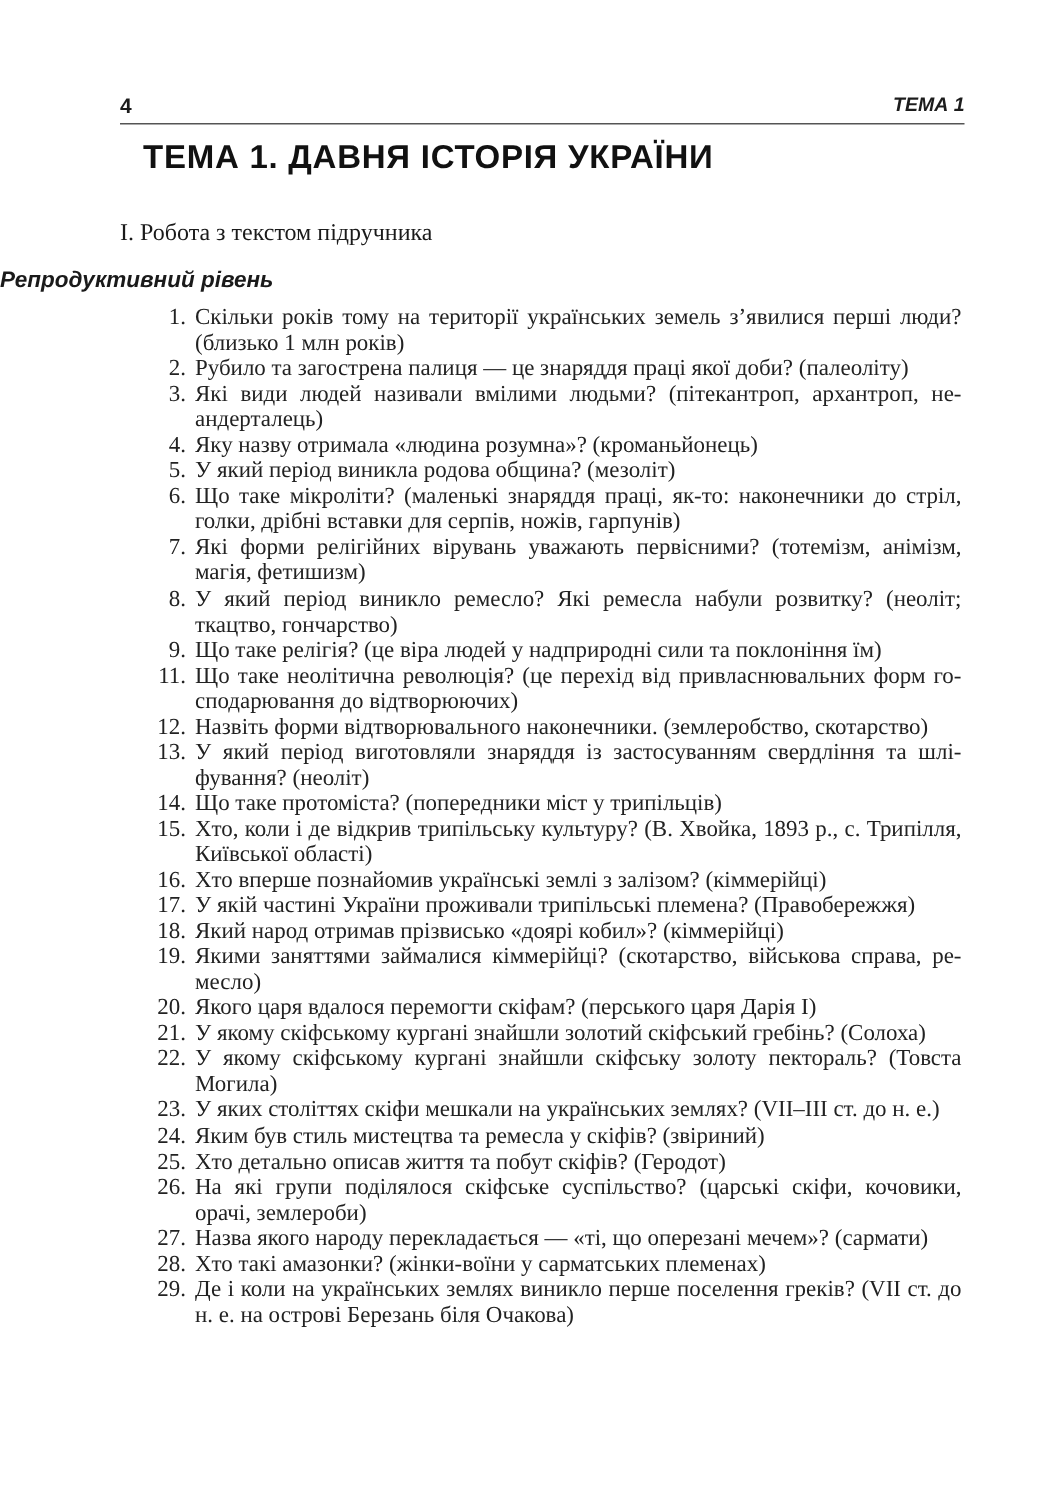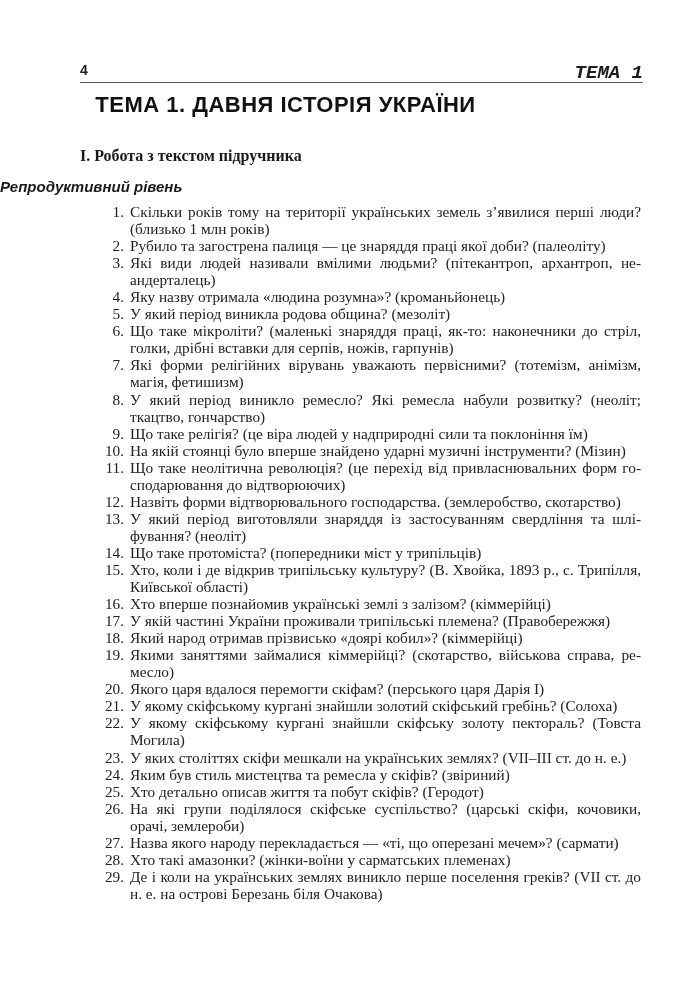--- a/index.html
+++ b/index.html
@@ -3,29 +3,29 @@
   <meta charset="utf-8">
   <style>
     html, body { margin: 0; padding: 0; background: #ffffff; }
     body { width: 699px; height: 1000px; position: relative; overflow: hidden; color: #1c1c1c; }
     .page-header {
       position: absolute; left: 80px; top: 60px; width: 563px; height: 22px;
       border-bottom: 1.5px solid #555;
       font-family: "Liberation Sans", sans-serif; font-weight: bold; font-size: 14px;
     }
     .page-number { position: absolute; left: 0; top: 2px; }
-    .running-head { position: absolute; right: 0; top: 2px; font-style: italic; font-size: 19px; font-family: Liberation Mono, monospace; }
+    .running-head { position: absolute; right: 0; top: 2px; font-style: italic; font-size: 13px; }
     .title {
       position: absolute; left: 0; width: 571px; top: 92px; text-align: center;
       font-family: "Liberation Sans", sans-serif; font-weight: bold; font-size: 22px; letter-spacing: 0.5px;
       color: #111;
     }
     .section-heading {
       position: absolute; left: 80px; top: 147px;
-      font-family: "Liberation Serif", serif; font-weight: bold; font-size: 16px; color: #1a1a1a;
+      font-family: "Liberation Serif", serif; font-weight: normal; font-size: 16px; color: #1a1a1a;
     }
     .subheading {
       position: absolute; left: 0; width: 699px; top: 178px; text-align: left;
       font-family: "Liberation Sans", sans-serif; font-weight: bold; font-style: italic; font-size: 15px; color: #1a1a1a;
     }
     .questions {
       position: absolute; left: 96px; top: 203px; width: 545px;
       margin: 0; padding: 0; list-style: none;
       font-family: "Liberation Serif", serif; font-size: 15.3px; line-height: 17.05px; color: #222;
     }
@@ -79,30 +79,26 @@
     </li>
     <li class="q">
       <span class="q-num">8.</span>
       <span class="q-body"><span class="q-text">У який період виникло ремесло? Які ремесла набули розвитку?</span> <span class="q-answer">(неоліт; ткацтво, гончарство)</span></span>
     </li>
     <li class="q">
       <span class="q-num">9.</span>
       <span class="q-body"><span class="q-text">Що таке релігія?</span> <span class="q-answer">(це віра людей у надприродні сили та поклоніння їм)</span></span>
     </li>
     <li class="q">
-      <span class="q-num">10.</span>
-      <span class="q-body"><span class="q-text">На якій стоянці було вперше знайдено ударні музичні інструменти?</span> <span class="q-answer">(Мізин)</span></span>
-    </li>
-    <li class="q">
       <span class="q-num">11.</span>
       <span class="q-body"><span class="q-text">Що таке неолітична революція?</span> <span class="q-answer">(це перехід від привласнювальних форм го­сподарювання до відтворюючих)</span></span>
     </li>
     <li class="q">
       <span class="q-num">12.</span>
-      <span class="q-body"><span class="q-text">Назвіть форми відтворювального господарства.</span> <span class="q-answer">(землеробство, скотарство)</span></span>
+      <span class="q-body"><span class="q-text">Назвіть форми відтворювального наконечники.</span> <span class="q-answer">(землеробство, скотарство)</span></span>
     </li>
     <li class="q">
       <span class="q-num">13.</span>
       <span class="q-body"><span class="q-text">У який період виготовляли знаряддя із застосуванням свердління та шлі­фування?</span> <span class="q-answer">(неоліт)</span></span>
     </li>
     <li class="q">
       <span class="q-num">14.</span>
       <span class="q-body"><span class="q-text">Що таке протоміста?</span> <span class="q-answer">(попередники міст у трипільців)</span></span>
     </li>
     <li class="q">

